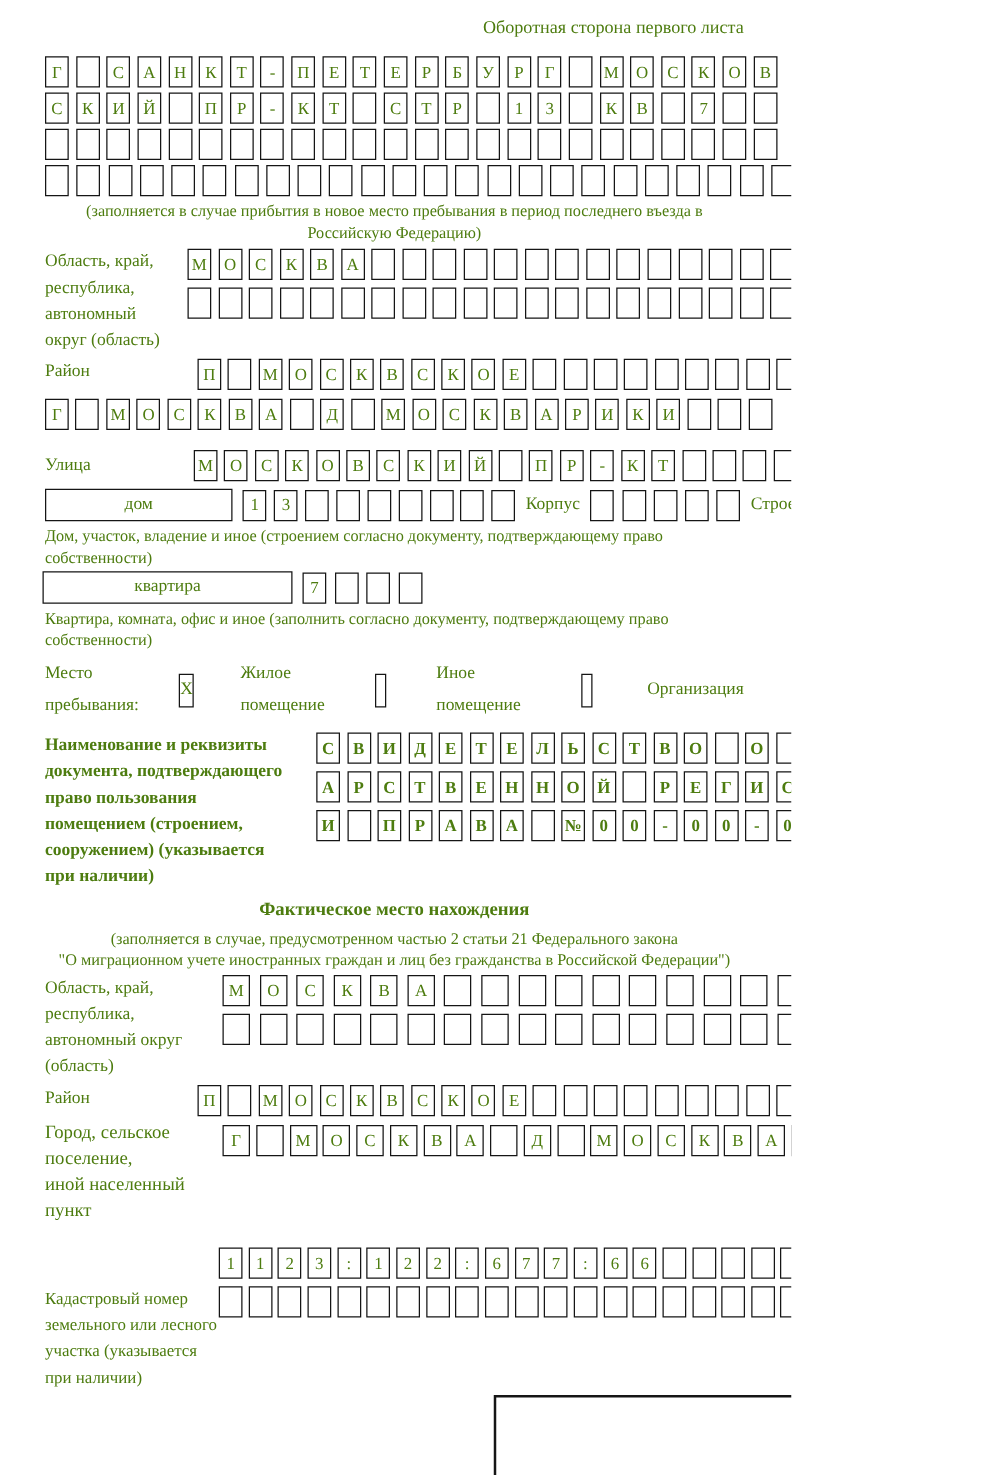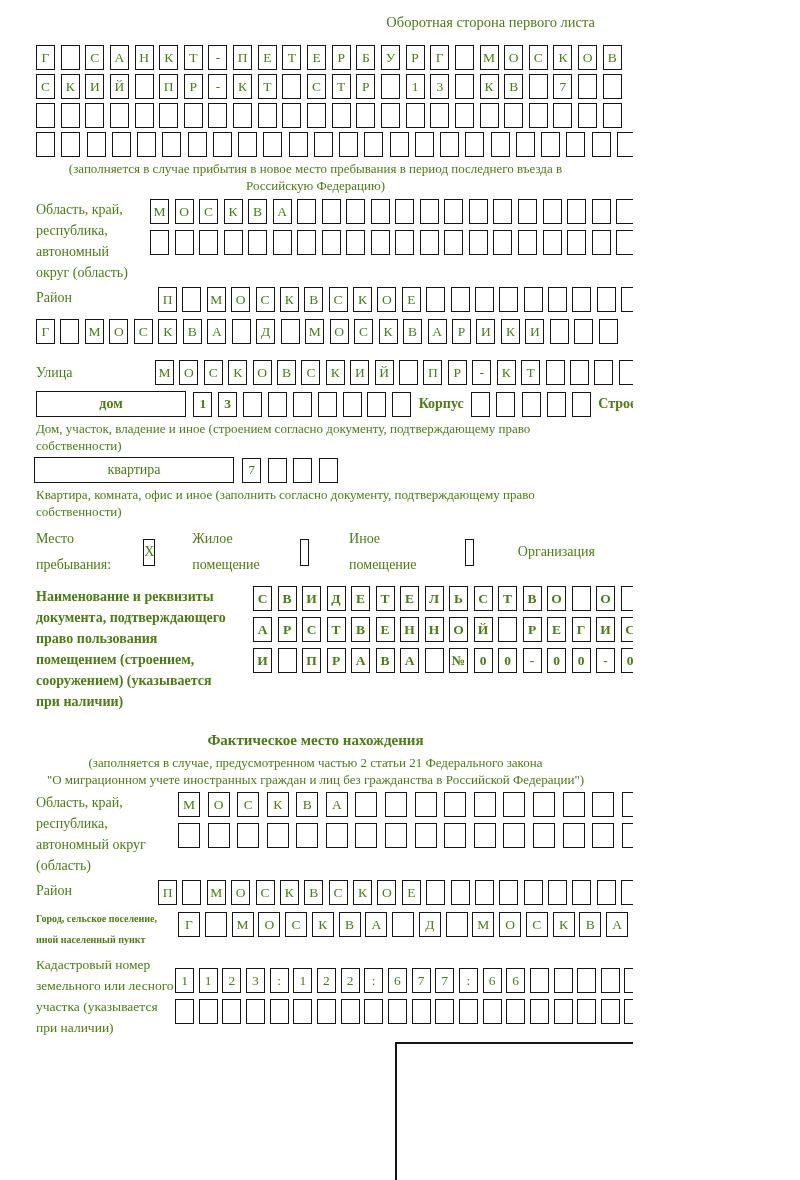--- a/index.html
+++ b/index.html
@@ -34,27 +34,27 @@
   .wbox{
     box-sizing:border-box;border:1.9px solid #151515;height:26px;
     display:flex;align-items:center;justify-content:center;font-size:14px;background:#fff;
   }
   .inline-lbl{font-size:14px;line-height:26px;}
   .chk{
     width:22px;height:27px;box-sizing:border-box;border:1.7px solid #151515;
     display:flex;align-items:center;justify-content:center;font-size:14px;background:#fff;
   }
   .mt2{margin-top:16px;align-items:center;} .mt3{margin-top:3px;} .mt4{margin-top:4px;}
-  .mt5{margin-top:5px;} .mt6{margin-top:6px;} .mt8{margin-top:8px;font-weight:bold;} .mt12{margin-top:20px;} .mt14{margin-top:14px;}
+  .mt5{margin-top:5px;} .mt6{margin-top:6px;} .mt8{margin-top:8px;font-weight:bold;} .mt12{margin-top:8px;} .mt14{margin-top:14px;}
   .stamp-rect{
     box-sizing:border-box;border:2px solid #151515;width:358px;height:176px;
     margin-left:359px;background:#fff;
   }
   .mesto-row{display:flex;align-items:center;gap:24px;}
-  .domrow{display:flex;align-items:center;justify-content:space-between;width:726px;font-weight:bold;}
+  .domrow{display:flex;align-items:center;justify-content:space-between;width:726px;}
   .kvrow{display:flex;align-items:center;}
 </style>
 </head>
 <body>
 
 <div class="page">
 
   <div class="corner">Оборотная сторона первого листа</div>
 
   <div class="block mt14">
@@ -541,21 +541,21 @@
         <span class="cell"></span>
         <span class="cell"></span>
         <span class="cell"></span>
         <span class="cell"></span>
         <span class="cell"></span>
         <span class="cell"></span>
       </div>
   </div>
 
   <div class="block mt3">
-    <div class="lbl lblw142" style="font-size:10px;font-weight:bold;">Город, сельское поселение,
+    <div class="lbl lblw142" style="font-size:15px;">Город, сельское поселение,
 иной населенный пункт</div>
     <div class="cellrow wide w584 mt4">
         <span class="cell">Г</span>
         <span class="cell"></span>
         <span class="cell">М</span>
         <span class="cell">О</span>
         <span class="cell">С</span>
         <span class="cell">К</span>
         <span class="cell">В</span>
         <span class="cell">А</span>
@@ -570,21 +570,21 @@
         <span class="cell">А</span>
         <span class="cell">Р</span>
         <span class="cell">И</span>
         <span class="cell">К</span>
         <span class="cell">И</span>
         <span class="cell"></span>
       </div>
   </div>
 
   <div class="block mt4">
-    <div class="lbl lblw139" style="font-size:13.5px;">Кадастровый номер
+    <div class="lbl lblw139" style="font-size:13.5px;margin-top:44px;">Кадастровый номер
 земельного или лесного
 участка (указывается
 при наличии)</div>
     <div class="col gap6" style="margin-top:14px;">
       <div class="cellrow w587">
           <span class="cell">1</span>
           <span class="cell">1</span>
           <span class="cell">2</span>
           <span class="cell">3</span>
           <span class="cell">:</span>

